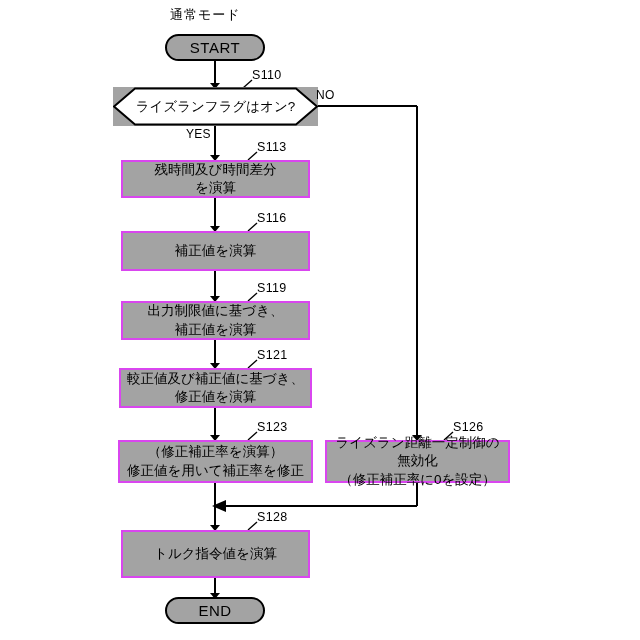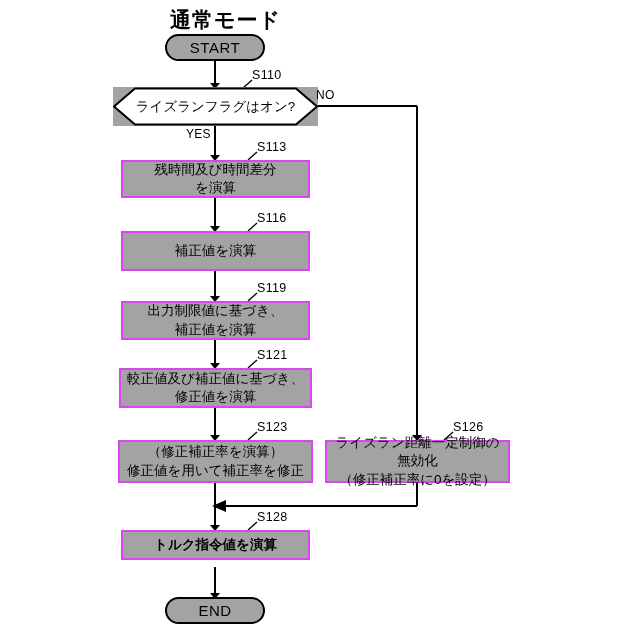--- a/index.html
+++ b/index.html
@@ -67,22 +67,22 @@
     height: 100%;
   }
   .decision .hexlabel {
     position: relative;
     z-index: 2;
     white-space: nowrap;
   }
 
   .title {
     position: absolute;
-    font-size: 21px;
-    font-weight: bold;
+    font-size: 13px;
+    font-weight: normal;
     letter-spacing: 1px;
     white-space: nowrap;
   }
 
   .steplabel {
     position: absolute;
     font-size: 12.5px;
     white-space: nowrap;
     letter-spacing: 0.3px;
   }
@@ -202,21 +202,21 @@
   <div class="steplabel" style="left:257px; top:420px;">S123</div>
 
   <div class="node process" style="left:325px; top:440px; width:185px; height:43px;">
     <div>
       <span class="line2">ライズラン距離一定制御の無効化</span>
       <span class="line2">（修正補正率に0を設定）</span>
     </div>
   </div>
   <div class="steplabel" style="left:453px; top:420px;">S126</div>
 
-  <div class="node process" style="left:121px; top:530px; width:189px; height:30px;font-weight:bold;">
+  <div class="node process" style="left:121px; top:530px; width:189px; height:48px;">
     <div>
       <span class="line2">トルク指令値を演算</span>
     </div>
   </div>
   <div class="steplabel" style="left:257px; top:510px;">S128</div>
 
   <div class="node terminal" style="left:165px; top:597px; width:100px; height:27px;">
     <span>END</span>
   </div>
 

